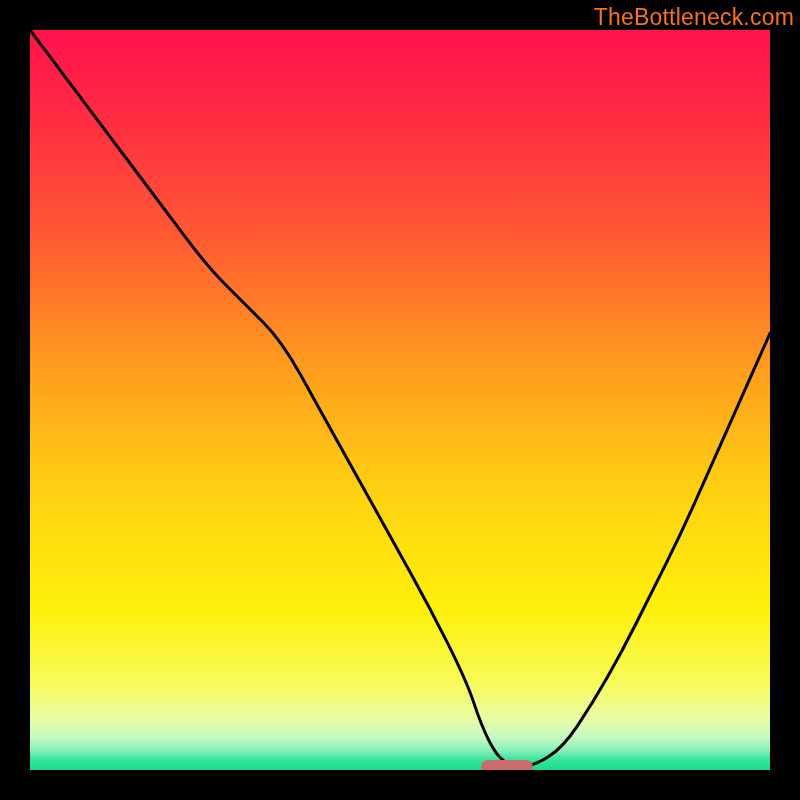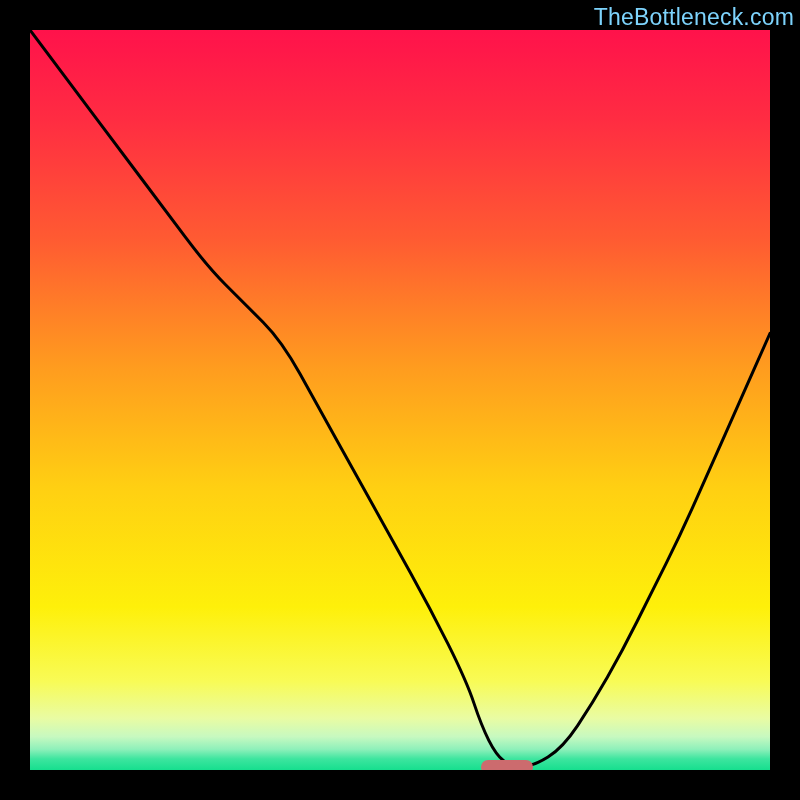--- a/index.html
+++ b/index.html
@@ -38,21 +38,21 @@
   .marker {
     position: absolute;
     height: 14px;
     border-radius: 7px;
     background: #cc6b6e;
   }
   .watermark {
     position: absolute;
     top: 4px;
     right: 6px;
-    color: #7dd3fc;
+    color: #f97316;
     font-size: 23px;
     font-weight: 400;
     letter-spacing: 0.2px;
   }
 </style>
 </head>
 <body>
 
 <div class="frame">
 

